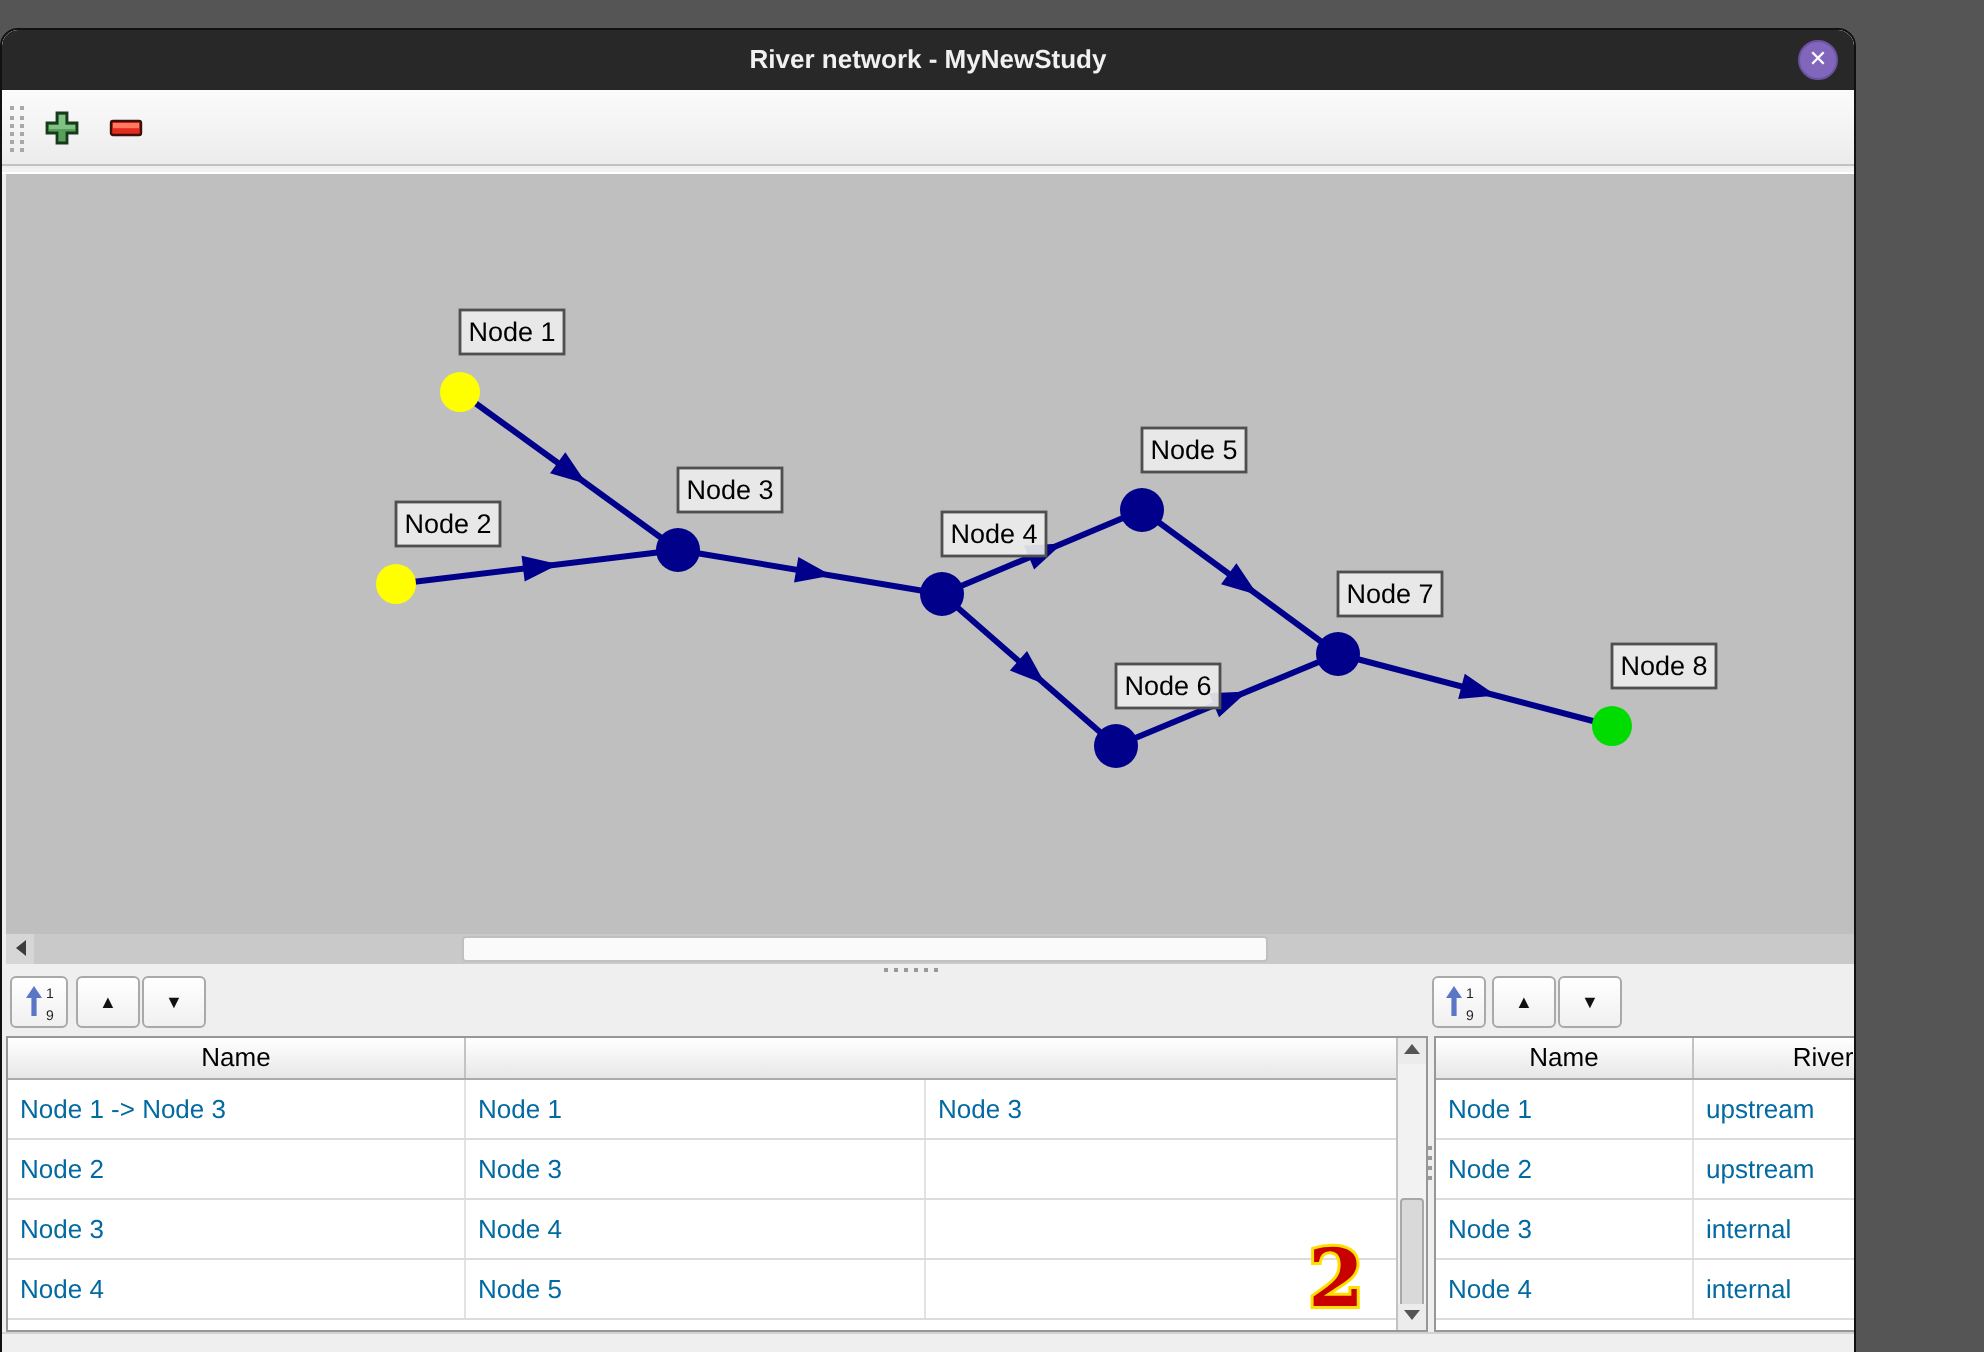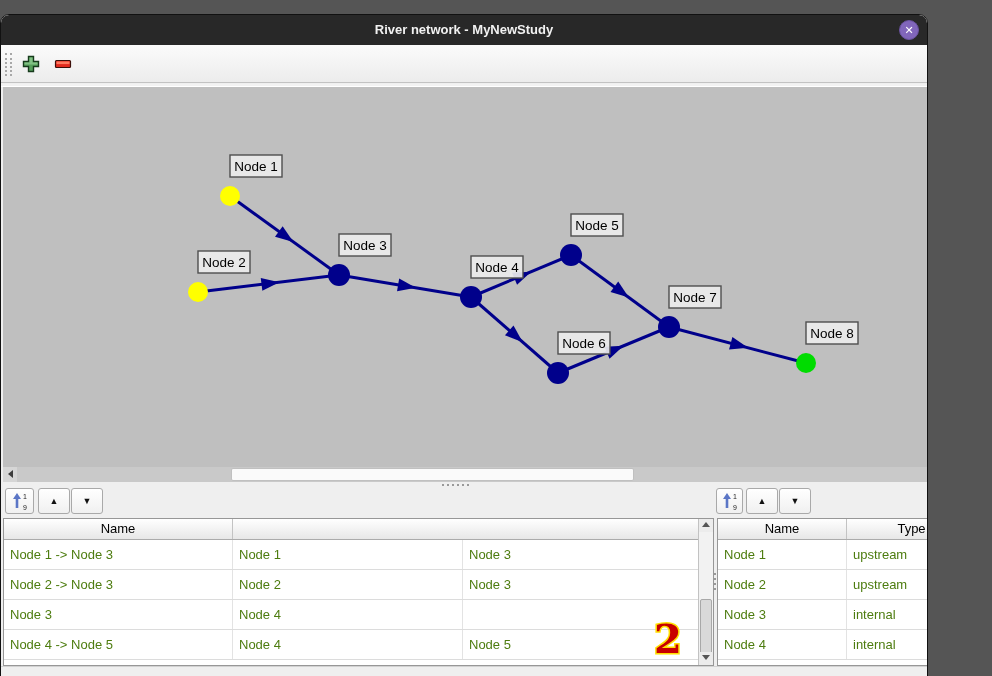--- a/index.html
+++ b/index.html
@@ -98,21 +98,21 @@
     position:absolute; top:503px; height:148px;
     background:#fff; border:1px solid #979797; overflow:hidden;
   }
   .thead { display:flex; height:21px; background:linear-gradient(#ffffff,#e7e7e7); border-bottom:1px solid #ababab; }
   .th {
     font-size:13px; line-height:20px; text-align:center; color:#000;
     border-right:1px solid #c3c3c3; overflow:hidden;
   }
   .tr { display:flex; height:30px; border-bottom:1px solid #dcdcdc; background:#fff; }
   .td {
-    font-size:13px; line-height:29px; padding-left:6px; color:#4d7c0f;
+    font-size:13px; line-height:29px; padding-left:6px; color:#0369a1;
     border-right:1px solid #e3e3e3; overflow:hidden; white-space:nowrap;
   }
   .t-left  .th:nth-child(1), .t-left .td:nth-child(1) { width:229px; }
   .t-left  .th:nth-child(2), .t-left .td:nth-child(2) { width:230px; }
   .t-left  .th:nth-child(3), .t-left .td:nth-child(3) { width:236px; }
   .t-right .th:nth-child(1), .t-right .td:nth-child(1) { width:129px; }
   .t-right .th:nth-child(2), .t-right .td:nth-child(2) { width:130px; }
 
   .tscroll {
     position:absolute; right:0; top:0; bottom:0; width:15px;
@@ -268,30 +268,28 @@
     <div class="thead">
         <div class="th">Name</div>
       </div>
     <div class="tbody">
         <div class="tr">
           <div class="td">Node 1 -&gt; Node 3</div>
           <div class="td">Node 1</div>
           <div class="td">Node 3</div>
         </div>
         <div class="tr">
-          <div class="td">Node 2 -&gt; Node 3</div>
           <div class="td">Node 2</div>
           <div class="td">Node 3</div>
         </div>
         <div class="tr">
           <div class="td">Node 3</div>
           <div class="td">Node 4</div>
         </div>
         <div class="tr">
-          <div class="td">Node 4 -&gt; Node 5</div>
           <div class="td">Node 4</div>
           <div class="td">Node 5</div>
         </div>
       </div>
     <div class="tscroll">
       <div class="sb-btn top">
           <div class="tri up"></div>
         </div>
       <div class="tthumb" style="top:80px;height:55px;"></div>
       <div class="sb-btn bottom">
@@ -300,21 +298,21 @@
     </div>
   </div>
 
   <div style="position:absolute;left:713px;top:503px;width:3px;height:148px;">
     <div class="dots" style="left:0;top:55px;box-shadow:0 5px #999,0 10px #999,0 15px #999;"></div>
   </div>
 
   <div class="dtable t-right" id="table-right" style="left:716px;width:274px;">
     <div class="thead">
         <div class="th">Name</div>
-        <div class="th">Type</div>
+        <div class="th">River</div>
       </div>
     <div class="tbody">
         <div class="tr">
           <div class="td">Node 1</div>
           <div class="td">upstream</div>
         </div>
         <div class="tr">
           <div class="td">Node 2</div>
           <div class="td">upstream</div>
         </div>

